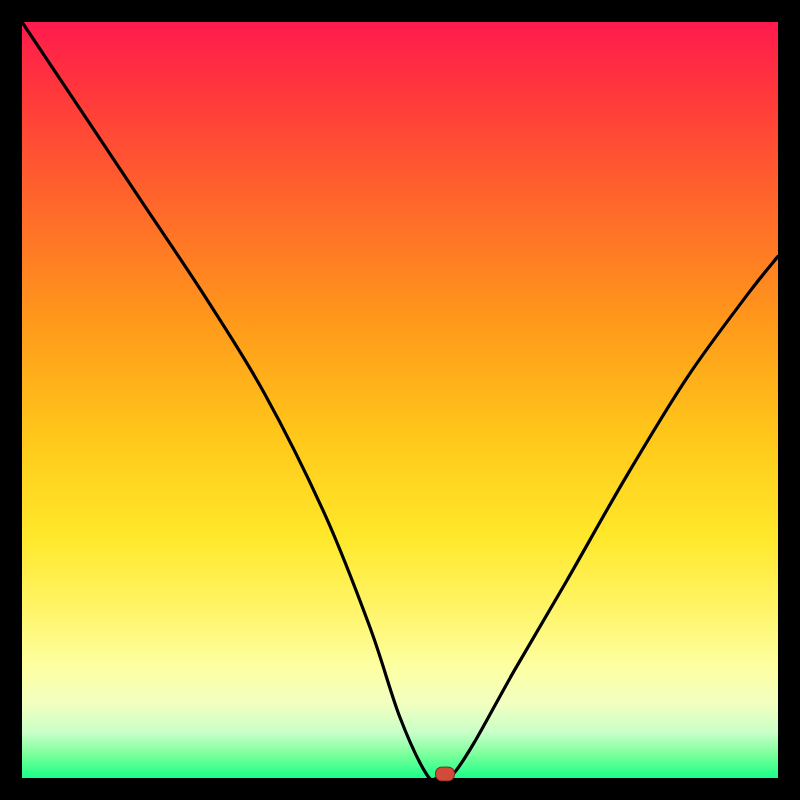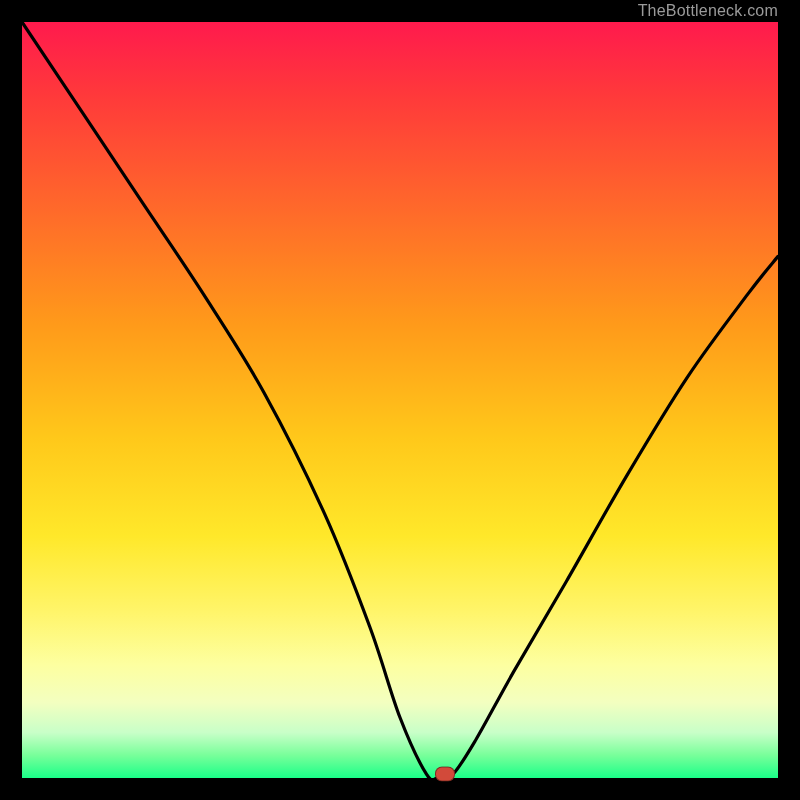--- a/index.html
+++ b/index.html
@@ -66,20 +66,19 @@
     border-radius: 7px;
     background: #d24a3a;
     border: 1px solid rgba(0,0,0,0.4);
     transform: translate(-50%, -50%);
   }
 </style>
 </head>
 <body>
 
 <div class="frame">
-  <div class="watermark">TheBottleneck.com</div>
   <div class="plot">
     <svg class="curve" viewBox="0 0 756 756" preserveAspectRatio="none">
       <path id="curve-path" d="M 0.00 0.00 C 10.08 15.12, 40.32 60.48, 60.48 90.72 C 80.64 120.96, 100.80 151.20, 120.96 181.44 C 141.12 211.68, 161.28 240.66, 181.44 272.16 C 201.60 303.66, 221.76 333.90, 241.92 370.44 C 262.08 406.98, 284.76 452.34, 302.40 491.40 C 320.04 530.46, 335.16 570.78, 347.76 604.80 C 360.36 638.82, 368.55 670.95, 378.00 695.52 C 387.45 720.09, 398.16 742.14, 404.46 752.22 C 410.76 762.30, 411.39 756.00, 415.80 756.00 C 420.21 756.00, 424.62 758.52, 430.92 752.22 C 437.22 745.92, 443.52 735.21, 453.60 718.20 C 463.68 701.19, 476.28 676.62, 491.40 650.16 C 506.52 623.70, 525.42 592.20, 544.32 559.44 C 563.22 526.68, 584.64 487.62, 604.80 453.60 C 624.96 419.58, 645.12 385.56, 665.28 355.32 C 685.44 325.08, 710.64 292.32, 725.76 272.16 C 740.88 252.00, 750.96 240.66, 756.00 234.36" fill="none" stroke="#000" stroke-width="3.2" stroke-linejoin="round" stroke-linecap="round"></path>
     </svg>
     <div id="marker" class="marker" style="left: 423.36px; top: 752.22px;"></div>
   </div>
 </div>
 
 </body></html>

